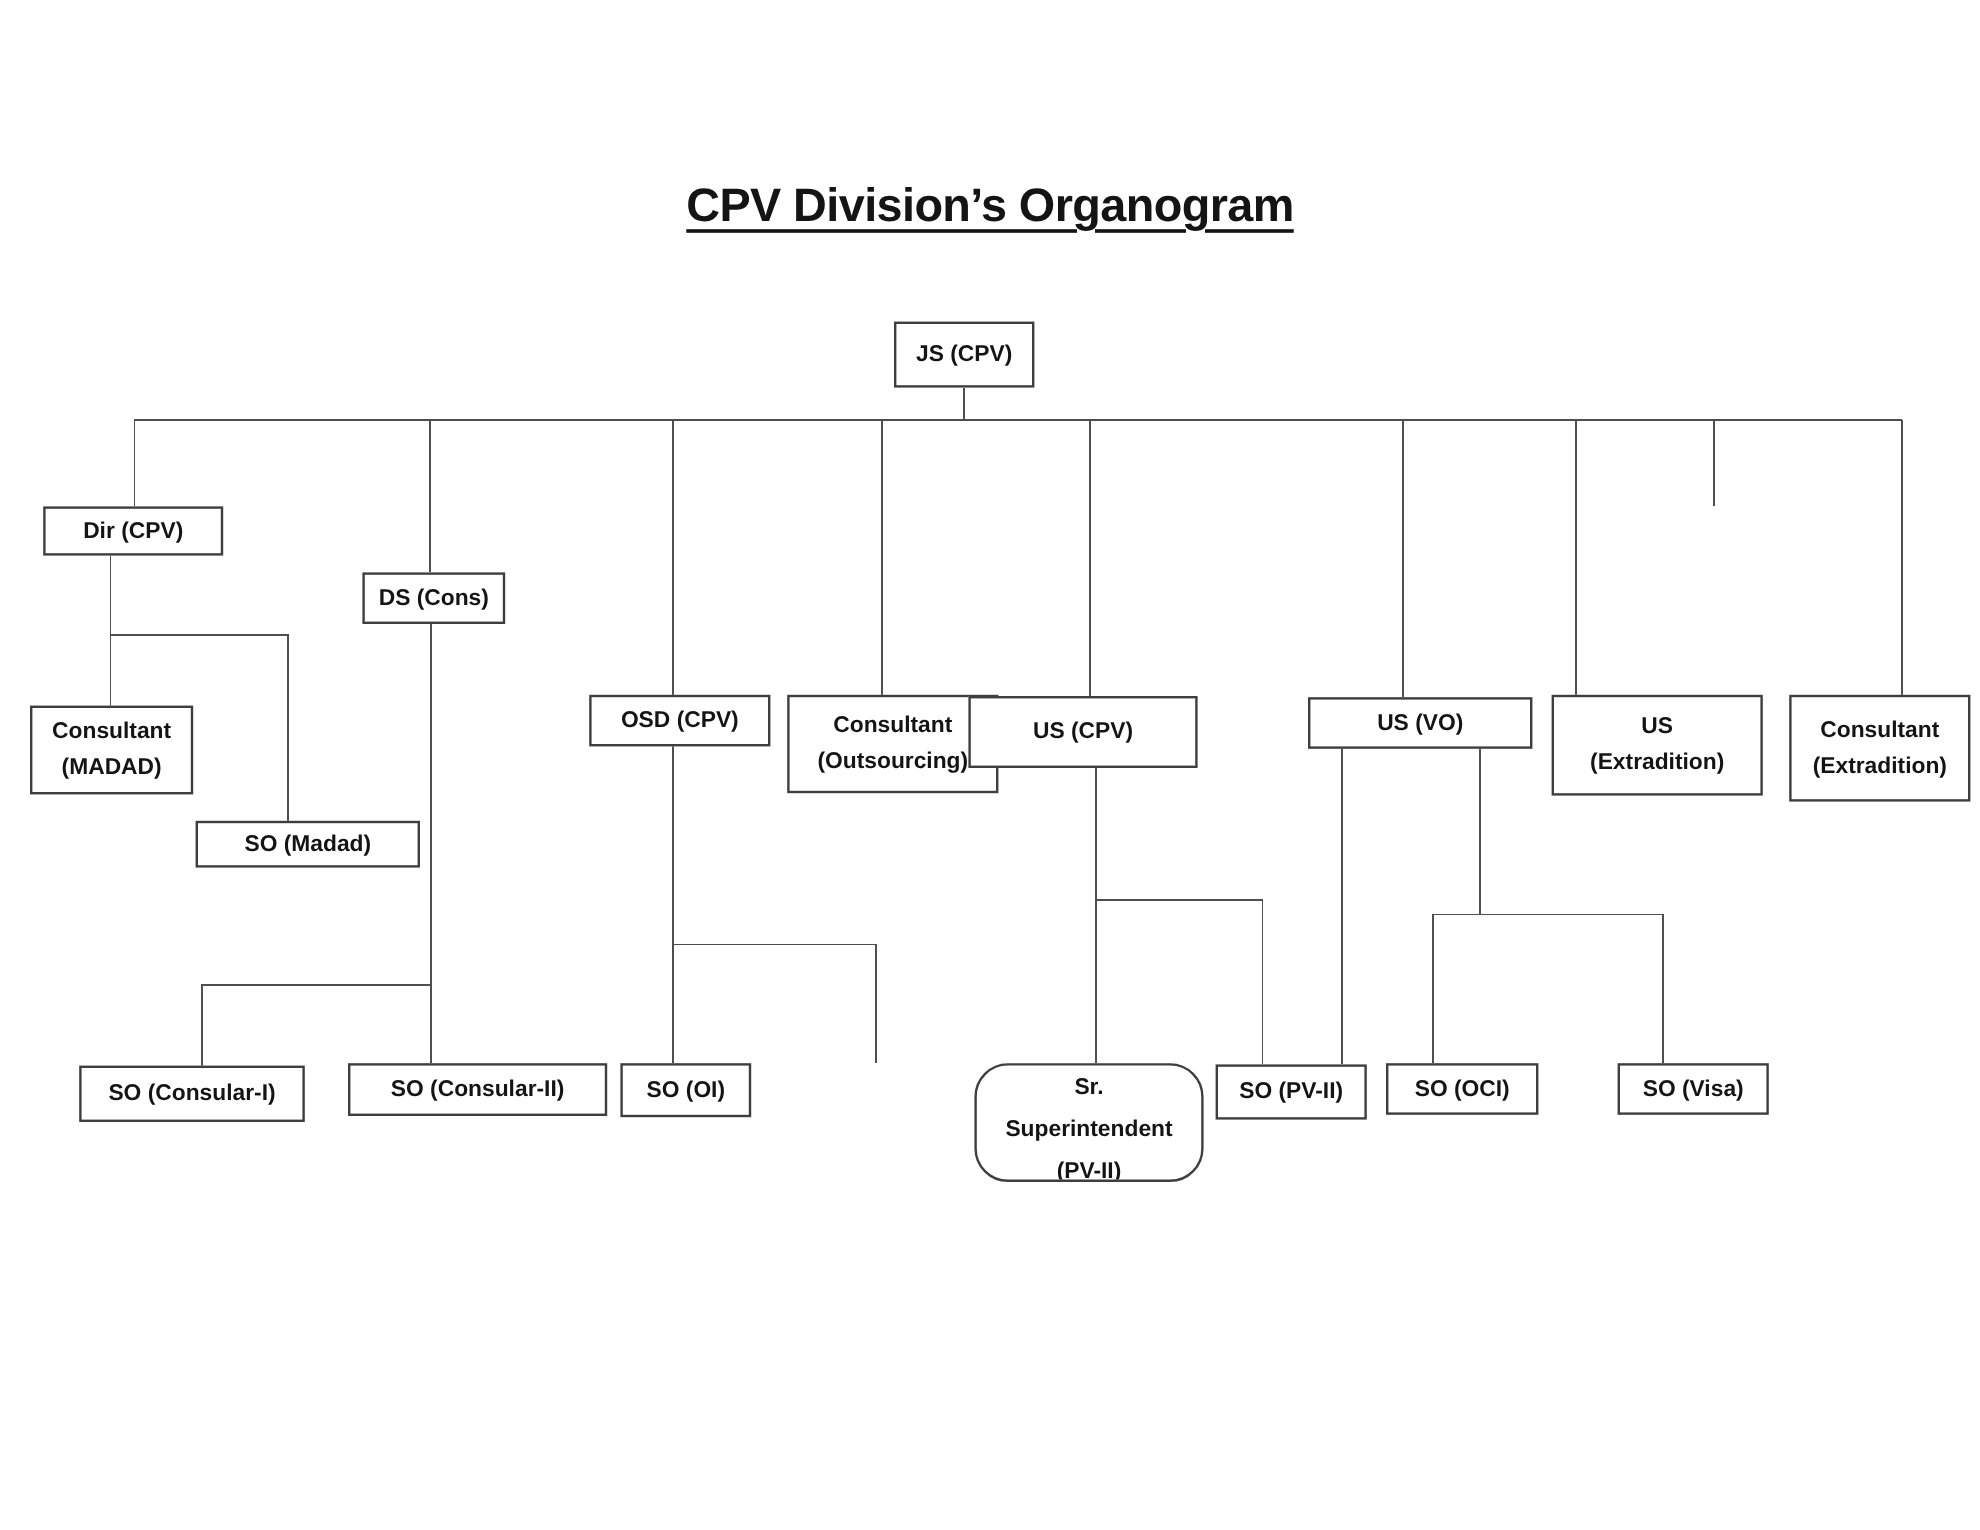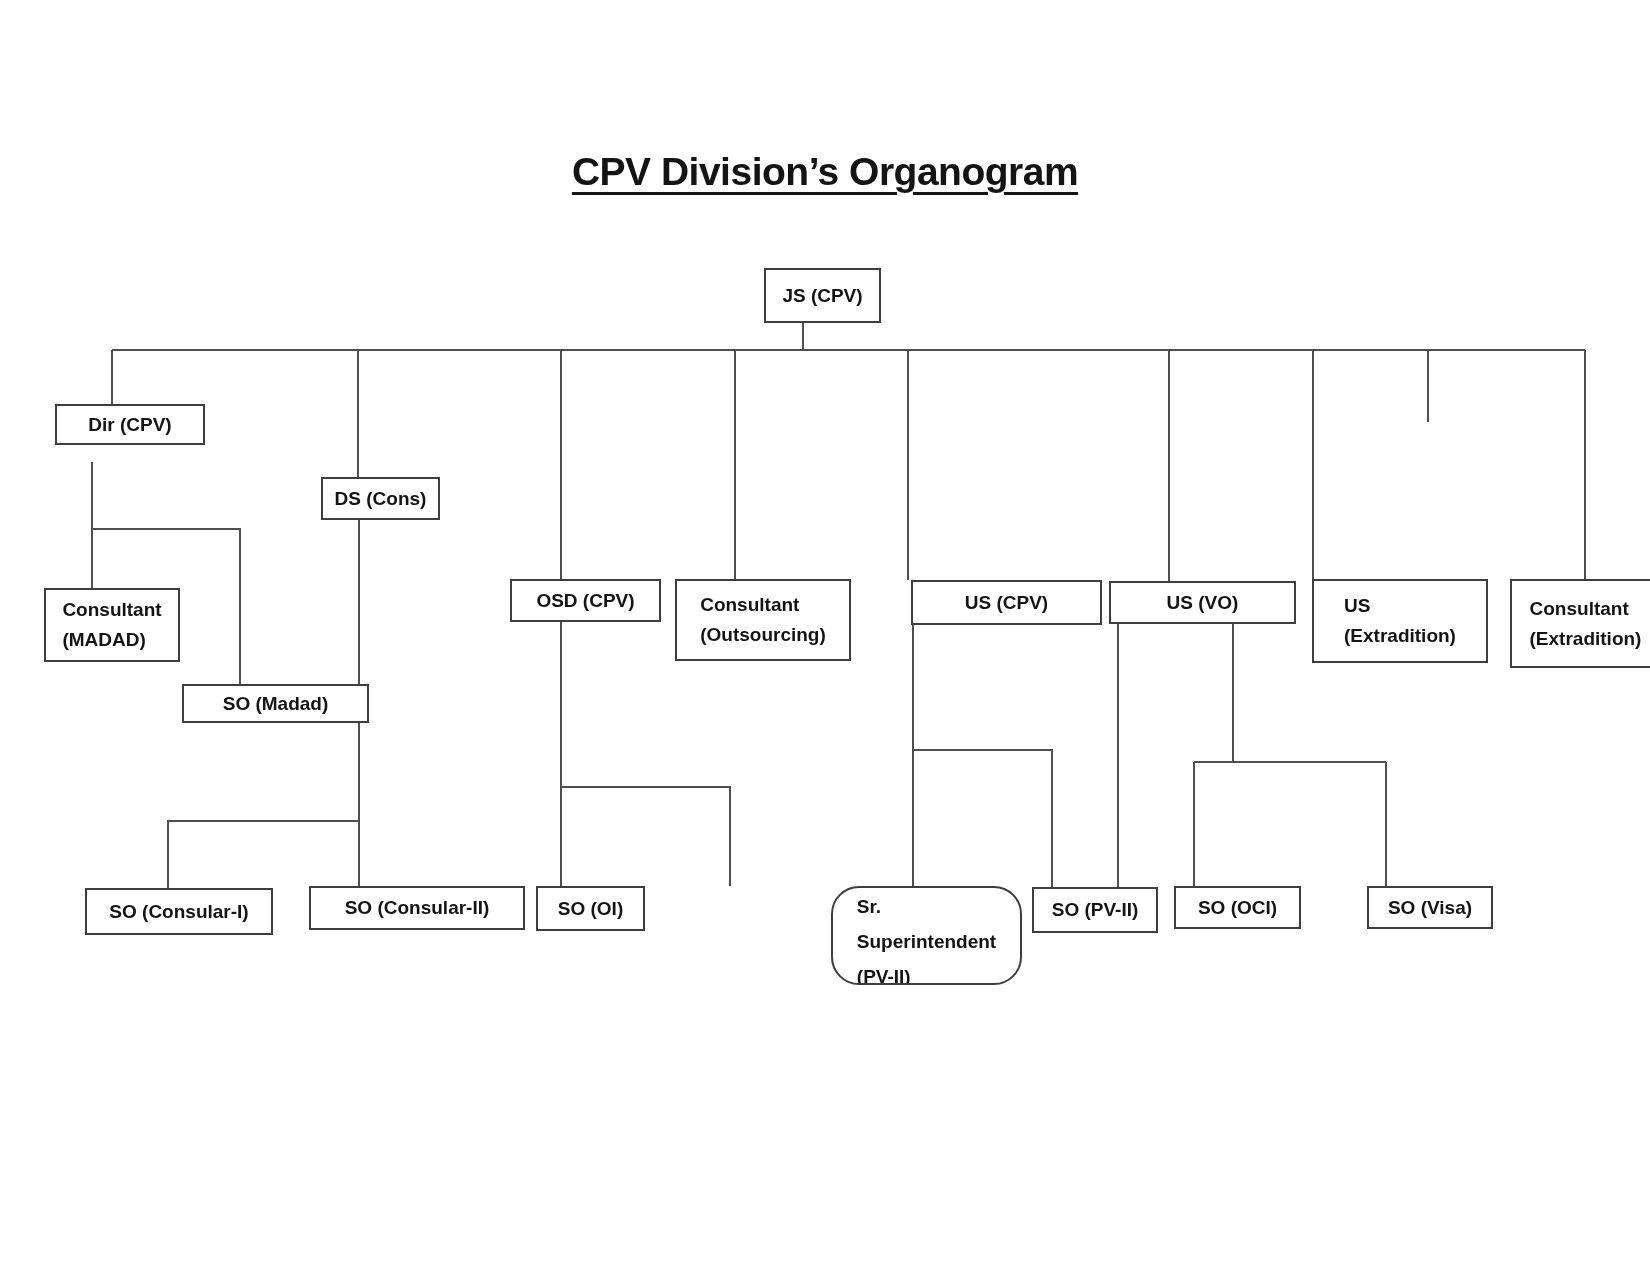--- a/index.html
+++ b/index.html
@@ -43,26 +43,26 @@
   }
   .node{
     position:absolute;
     box-sizing:border-box;
     background:var(--box-fill);
     border:2px solid var(--box-border);
     color:var(--text);
     font-size:19px;
     font-weight:bold;
     line-height:30px;
+    text-align:center;
     white-space:pre-line;
     display:flex;
     align-items:center;
     justify-content:center;
     overflow:hidden;
-    margin-left:19px;
   }
   .node.clip-bottom{
     align-items:flex-start;
     line-height:35px;
     padding-top:1px;
     border-radius:28px;
   }
 </style>
 </head>
 <body>
@@ -95,30 +95,30 @@
       M1118 623 V887
       M1233 623 V762
       M1194 762 H1386
       M1194 762 V886
       M1386 762 V887
     "></path>
   </svg>
 
   <div class="node" style="left:745px;top:268px;width:117px;height:55px">JS (CPV)</div>
 
-  <div class="node" style="left:36px;top:404px;width:150px;height:41px">Dir (CPV)</div>
+  <div class="node" style="left:36px;top:422px;width:150px;height:41px">Dir (CPV)</div>
 
   <div class="node" style="left:302px;top:477px;width:119px;height:43px">DS (Cons)</div>
 
   <div class="node" style="left:491px;top:579px;width:151px;height:43px">OSD (CPV)</div>
 
   <div class="node" style="left:656px;top:579px;width:176px;height:82px">Consultant
 (Outsourcing)</div>
 
-  <div class="node" style="left:892px;top:580px;width:191px;height:45px">US (CPV)</div>
+  <div class="node" style="left:807px;top:580px;width:191px;height:60px">US (CPV)</div>
 
   <div class="node" style="left:1090px;top:581px;width:187px;height:43px">US (VO)</div>
 
   <div class="node" style="left:1293px;top:579px;width:176px;height:84px">US
 (Extradition)</div>
 
 
   <div class="node" style="left:1491px;top:579px;width:151px;height:89px">Consultant
 (Extradition)</div>
 

